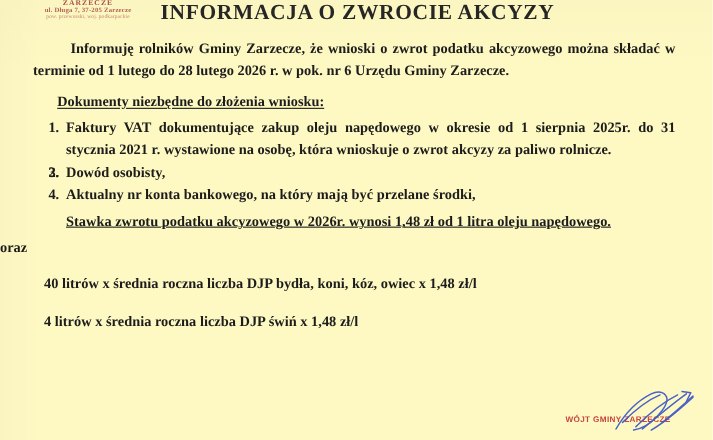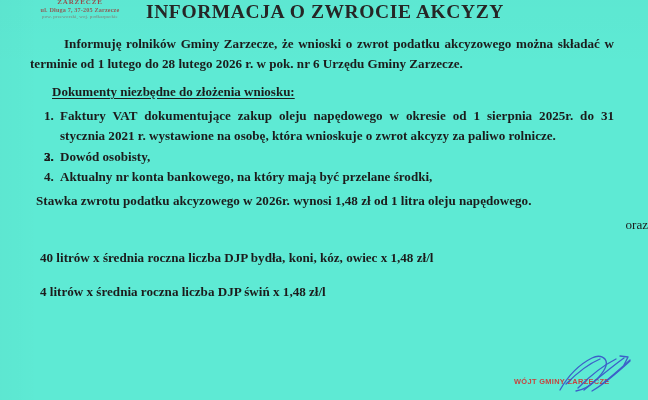--- a/index.html
+++ b/index.html
@@ -14,21 +14,21 @@
     overflow: hidden;
     font-family: "Liberation Serif", "DejaVu Serif", serif;
     color: #1a1a1a;
     position: relative;
   }
 
   .page {
     position: relative;
     width: 648px;
     height: 400px;
-    background: #5eead4;
+    background: #fef9c3;
     overflow: hidden;
   }
 
   
   .header {
     position: relative;
     height: 30px;
   }
 
   .stamp {
@@ -123,34 +123,35 @@
   .list li .num {
     position: absolute;
     left: 14px;
     top: 0;
     width: 18px;
     text-align: right;
     font-weight: 700;
   }
 
   .block-para {
-    margin: 4px 34px 0 36px;
+    margin: 4px 34px 0 60px;
     font-size: 13.1px;
     font-weight: 700;
     line-height: 20.4px;
     text-align: justify;
     text-align-last: left;
     color: #1c1c1c;
+    text-decoration: underline;
   }
 
   .centered {
     margin: 3px 0 0 0;
-    text-align: right;
-    font-size: 13.1px;
-    font-weight: 400;
+    text-align: left;
+    font-size: 13.1px;
+    font-weight: 700;
     line-height: 19px;
     color: #1c1c1c;
   }
 
   .tail-line {
     margin: 14px 34px 0 40px;
     font-size: 13.1px;
     font-weight: 700;
     line-height: 20.4px;
     color: #1c1c1c;

